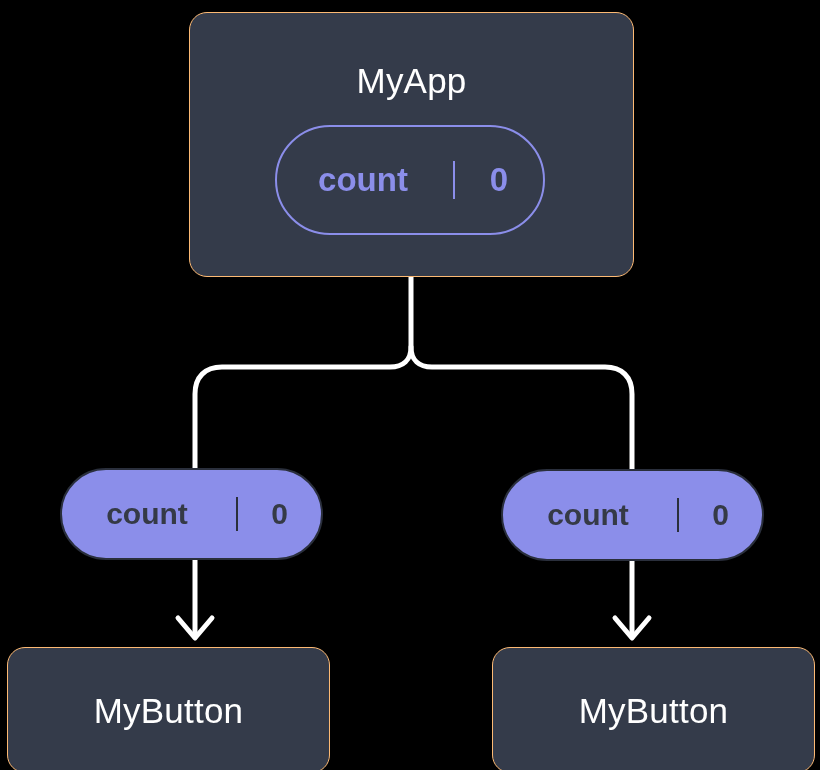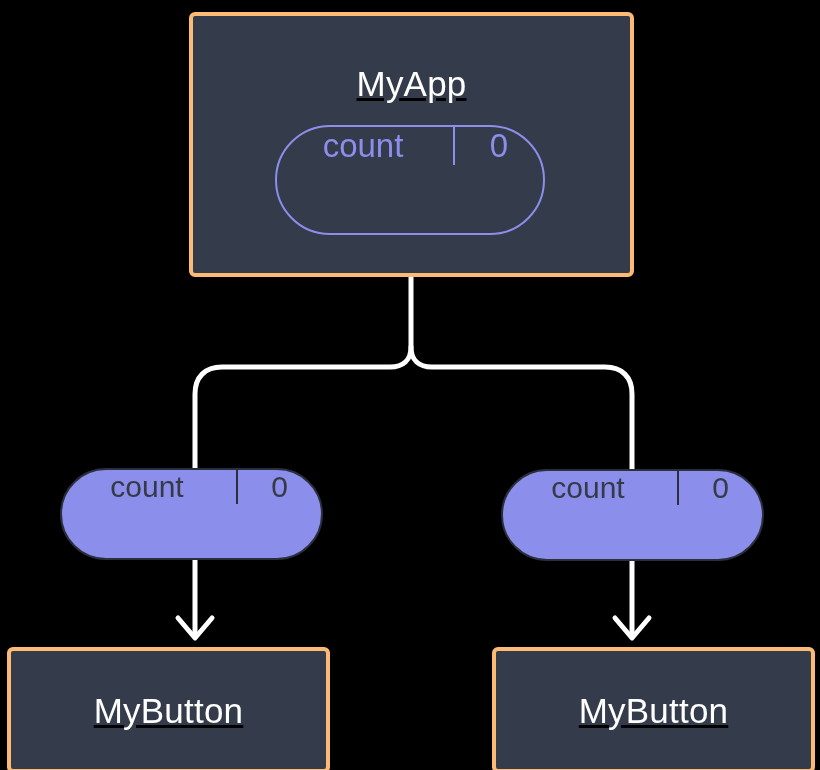--- a/index.html
+++ b/index.html
@@ -25,26 +25,25 @@
     height: 770px;
     z-index: 1;
   }
 
   
   .node-box {
     position: absolute;
     z-index: 2;
     box-sizing: border-box;
     background: #343b4a;
-    border: 4px solid #fdba74;
-    border-radius: 6px;
+    border: 1px solid #fdba74;
+    border-radius: 18px;
     display: flex;
     flex-direction: column;
     align-items: center;
-    text-decoration: underline;
   }
   .node-title {
     color: #ffffff;
     font-size: 35px;
     font-weight: 400;
     letter-spacing: 0.2px;
     line-height: 1;
     white-space: nowrap;
   }
 
@@ -64,23 +63,24 @@
   }
   #node-leaf-left  { left: 7px;   top: 647px; }
   #node-leaf-right { left: 492px; top: 647px; }
 
   
   .pill {
     position: absolute;
     z-index: 3;
     box-sizing: border-box;
     display: flex;
-    align-items: flex-start;
+    align-items: center;
     border-radius: 999px;
     overflow: hidden;
+    font-weight: bold;
   }
   .pill-key, .pill-val {
     display: flex;
     align-items: center;
     justify-content: center;
     box-sizing: border-box;
     white-space: nowrap;
   }
 
   

